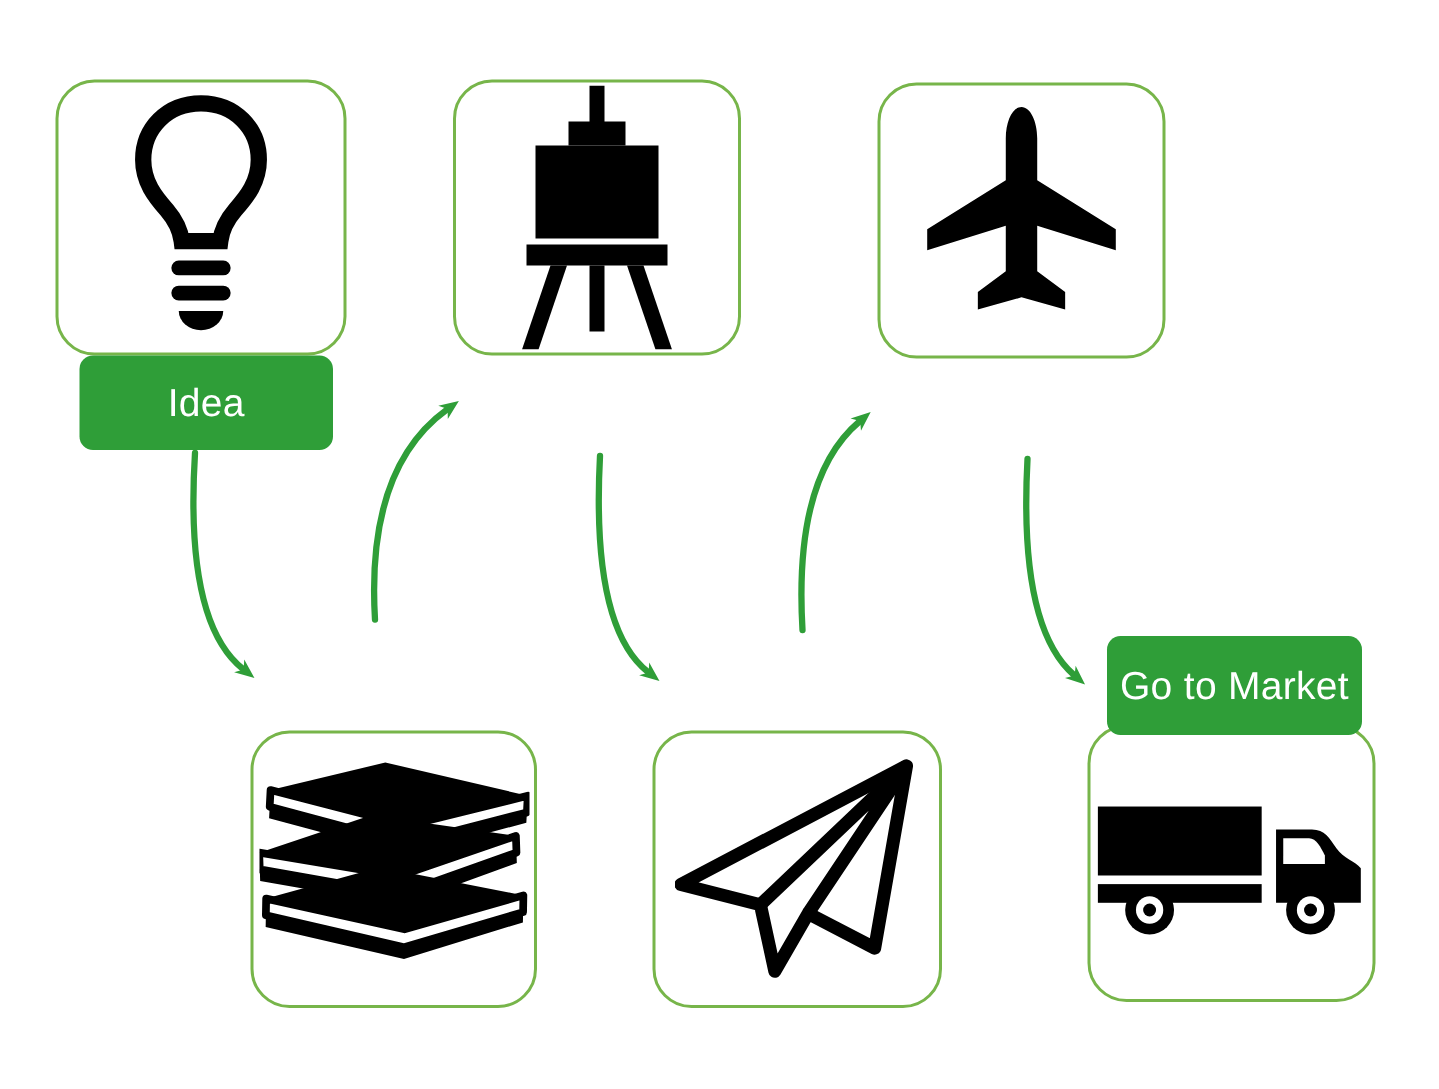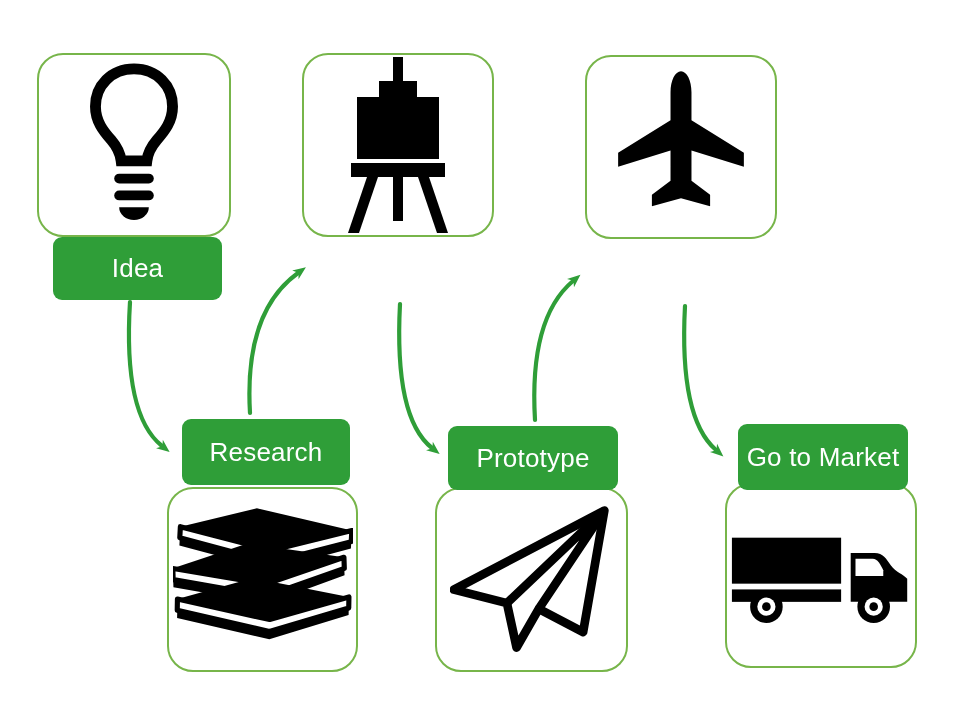--- a/index.html
+++ b/index.html
@@ -136,26 +136,20 @@
       <circle class="icon-black" cx="38" cy="86" r="4.5"></circle>
       <circle class="icon-black" cx="150" cy="86" r="17"></circle>
       <circle class="icon-white" cx="150" cy="86" r="9.5"></circle>
       <circle class="icon-black" cx="150" cy="86" r="4.5"></circle>
     </svg>
   </div>
 
   <div class="stage-label pos-idea-label">
     <span>Idea</span>
   </div>
-  <div class="stage-label pos-research-label">
-    <span>Research</span>
-  </div>
-  <div class="stage-label pos-prototype-label">
-    <span>Prototype</span>
-  </div>
   <div class="stage-label pos-gtm-label">
     <span>Go to Market</span>
   </div>
 
   <svg class="arrow-layer" viewBox="0 0 959 726">
     <defs>
       <marker id="arrowhead" viewBox="0 0 12 12" refX="3" refY="6" markerWidth="14" markerHeight="13" markerUnits="userSpaceOnUse" orient="auto">
         <path class="arrow-head" d="M0,1 L12,6 L0,11 L3.5,6 Z"></path>
       </marker>
     </defs>

